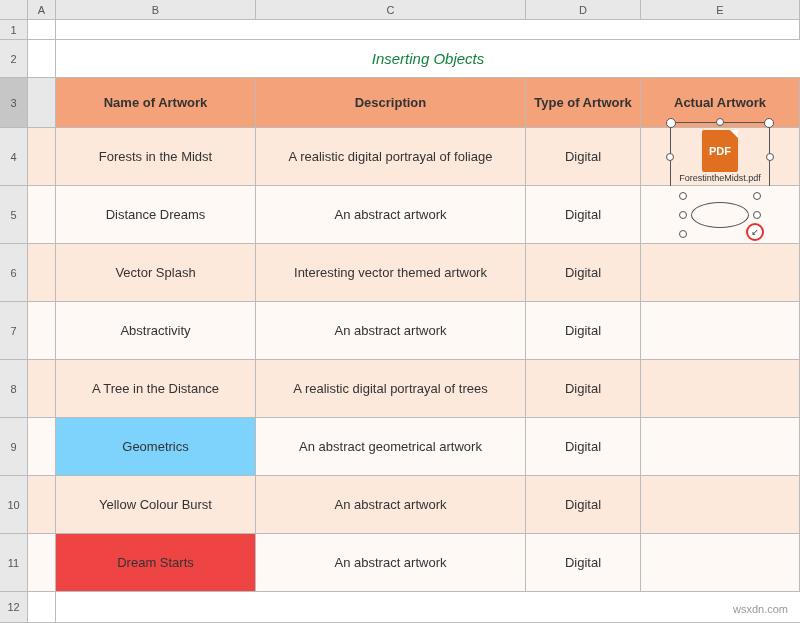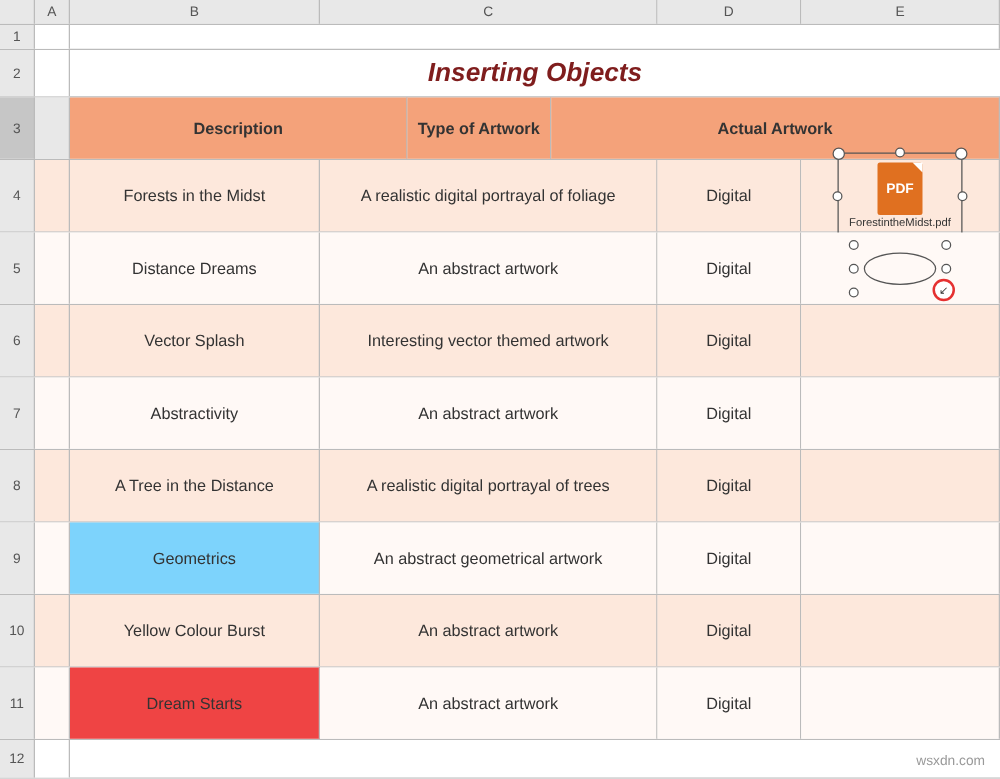--- a/index.html
+++ b/index.html
@@ -82,24 +82,24 @@
 
     
     .title-row {
       height: 38px;
     }
     .title-cell {
       flex: 1;
       display: flex;
       align-items: center;
       justify-content: center;
-      font-size: 21px;
-      font-weight: bold;
+      font-size: 15px;
+      font-weight: normal;
       font-style: italic;
-      color: #7f1d1d;
+      color: #15803d;
     }
 
     
     .header-row {
       height: 50px;
     }
     .header-cell {
       display: flex;
       align-items: center;
       justify-content: center;
@@ -340,20 +340,21 @@
 
     <div class="grid-row title-row">
       <div class="row-num">2</div>
       <div class="col-a"></div>
       <div class="title-cell">Inserting Objects</div>
     </div>
 
     <div class="grid-row header-row">
       <div class="row-num row-num-active">3</div>
       <div class="col-a" style="background:#e8e8e8;"></div>
+      <div class="header-cell header-cell-name">Name of Artwork</div>
       <div class="header-cell header-cell-desc">Description</div>
       <div class="header-cell header-cell-type">Type of Artwork</div>
       <div class="header-cell header-cell-actual">Actual Artwork</div>
     </div>
 
     <div class="grid-row data-row data-row-even">
       <div class="row-num">4</div>
       <div class="col-a data-cell" style="background:#fde8dc;"></div>
       <div class="data-cell data-cell-name">Forests in the Midst</div>
       <div class="data-cell data-cell-desc">A realistic digital portrayal of  foliage</div>

